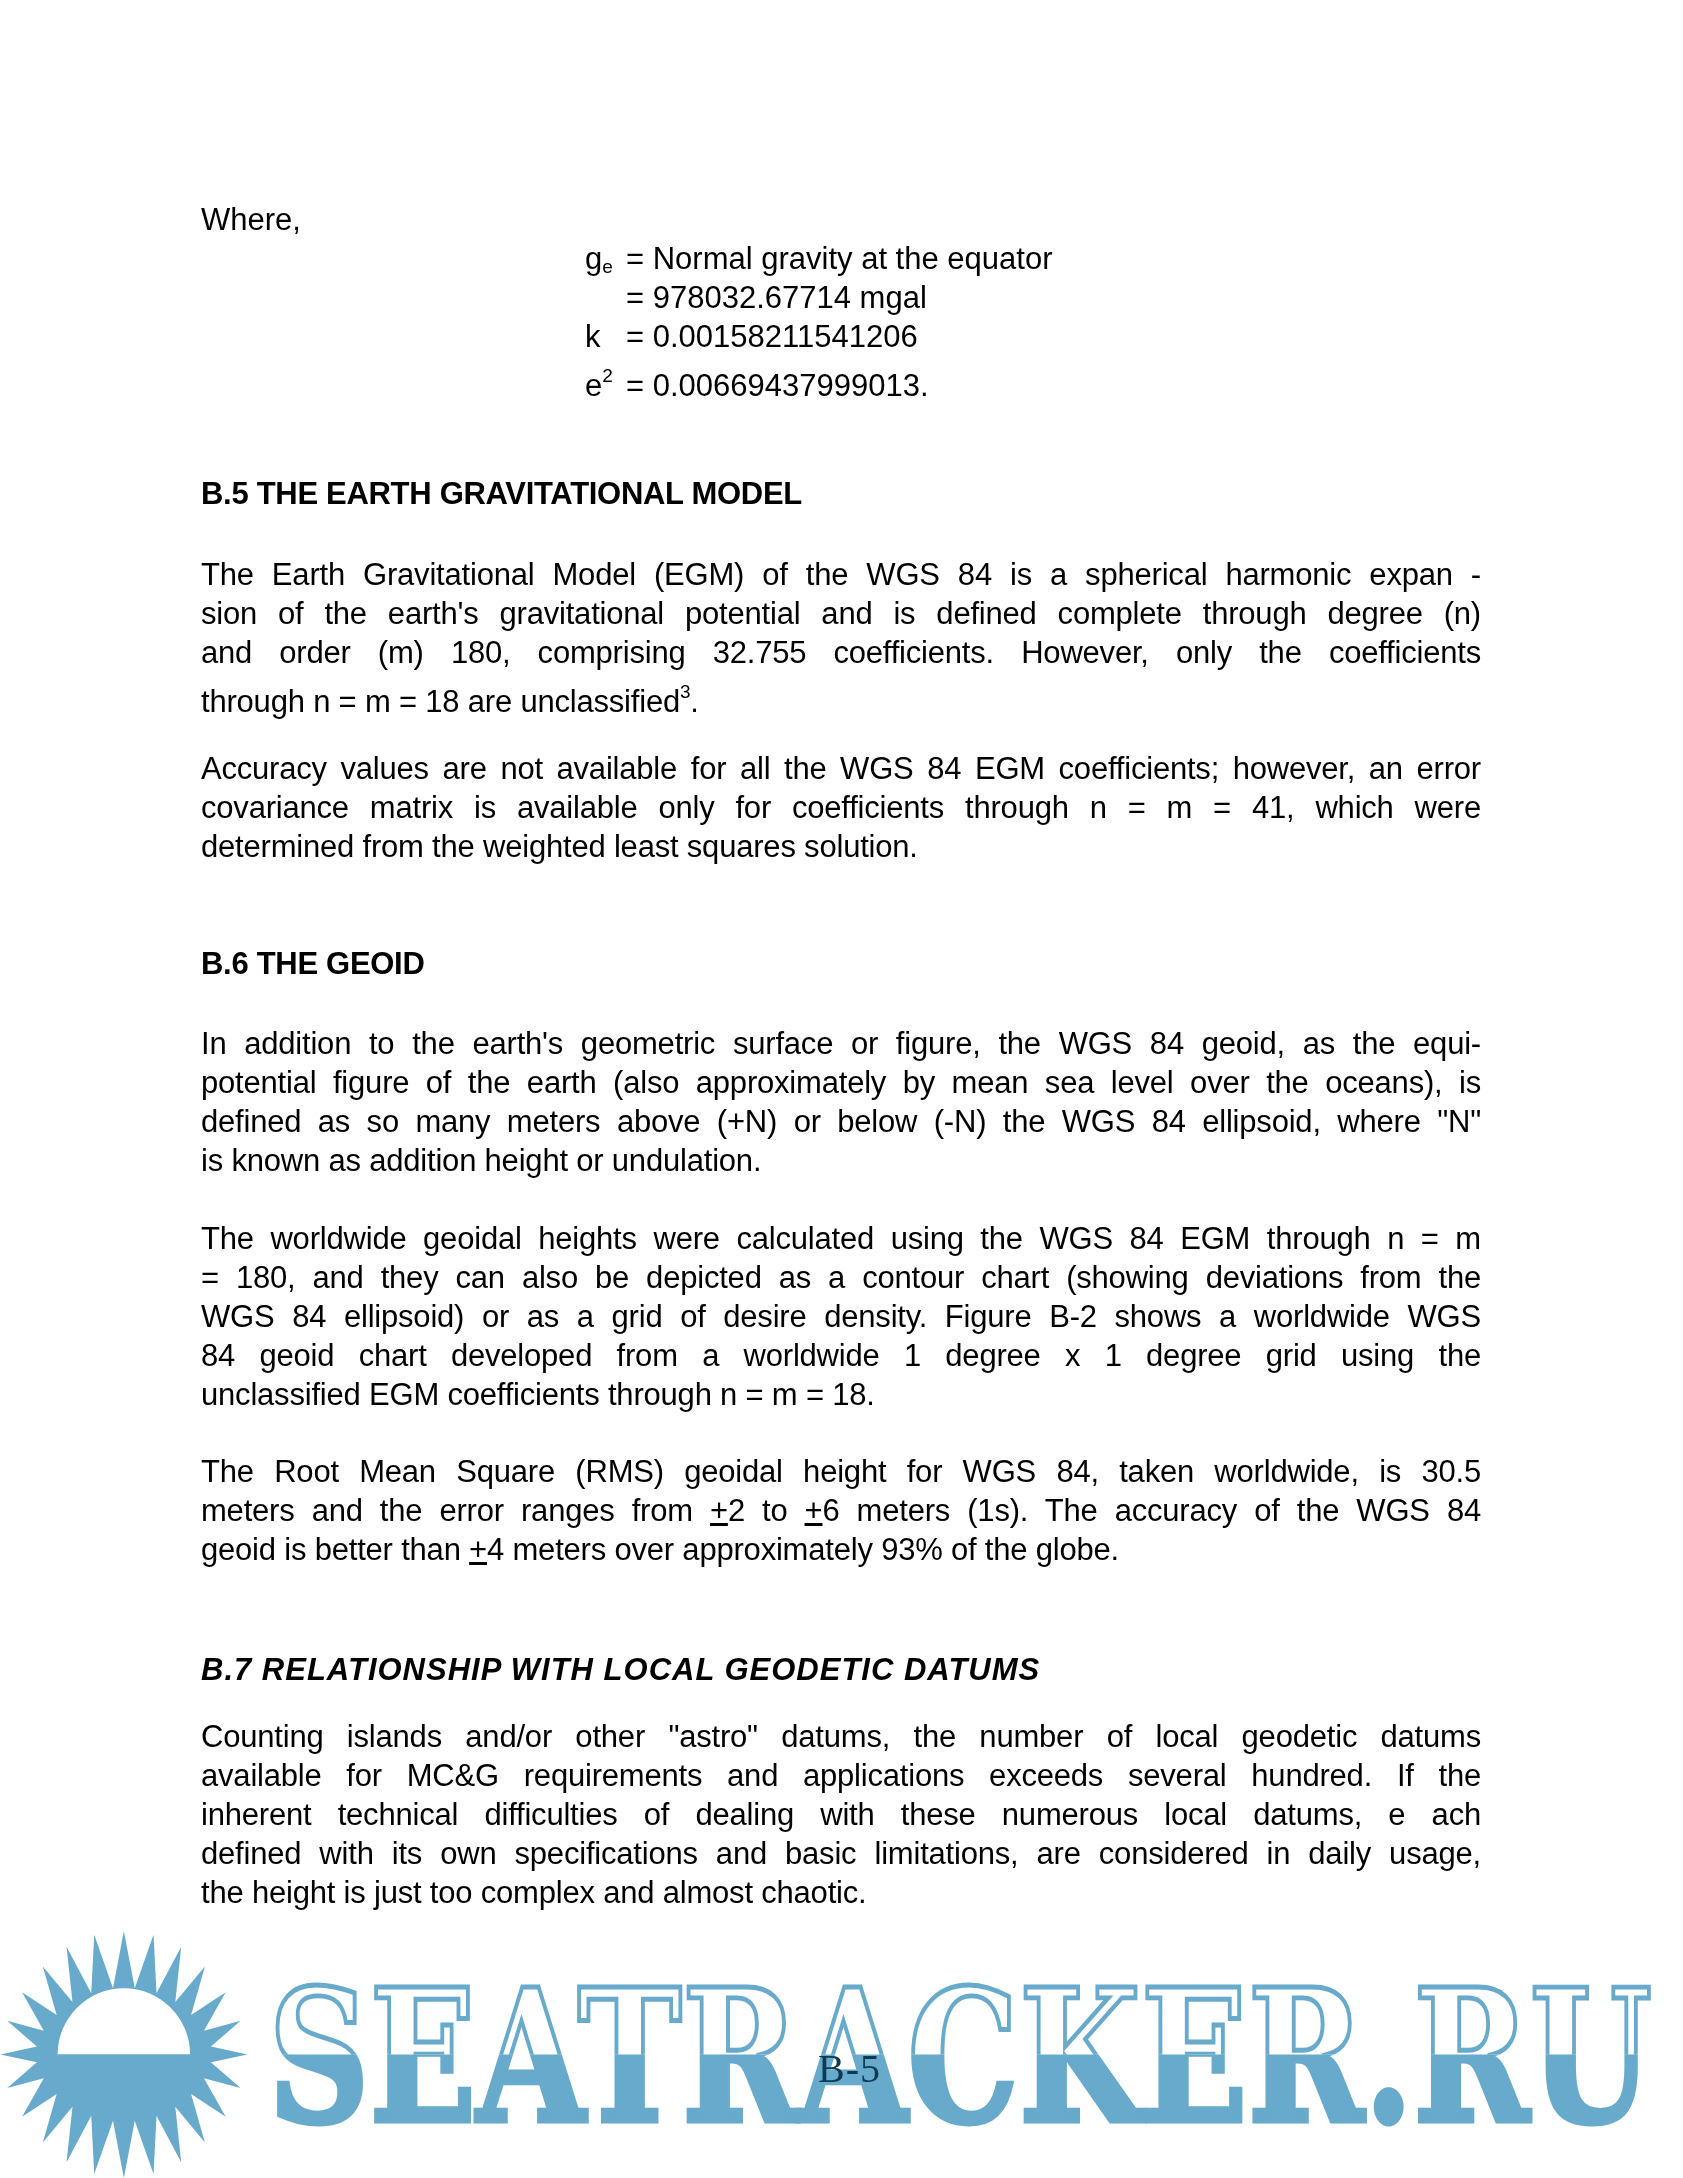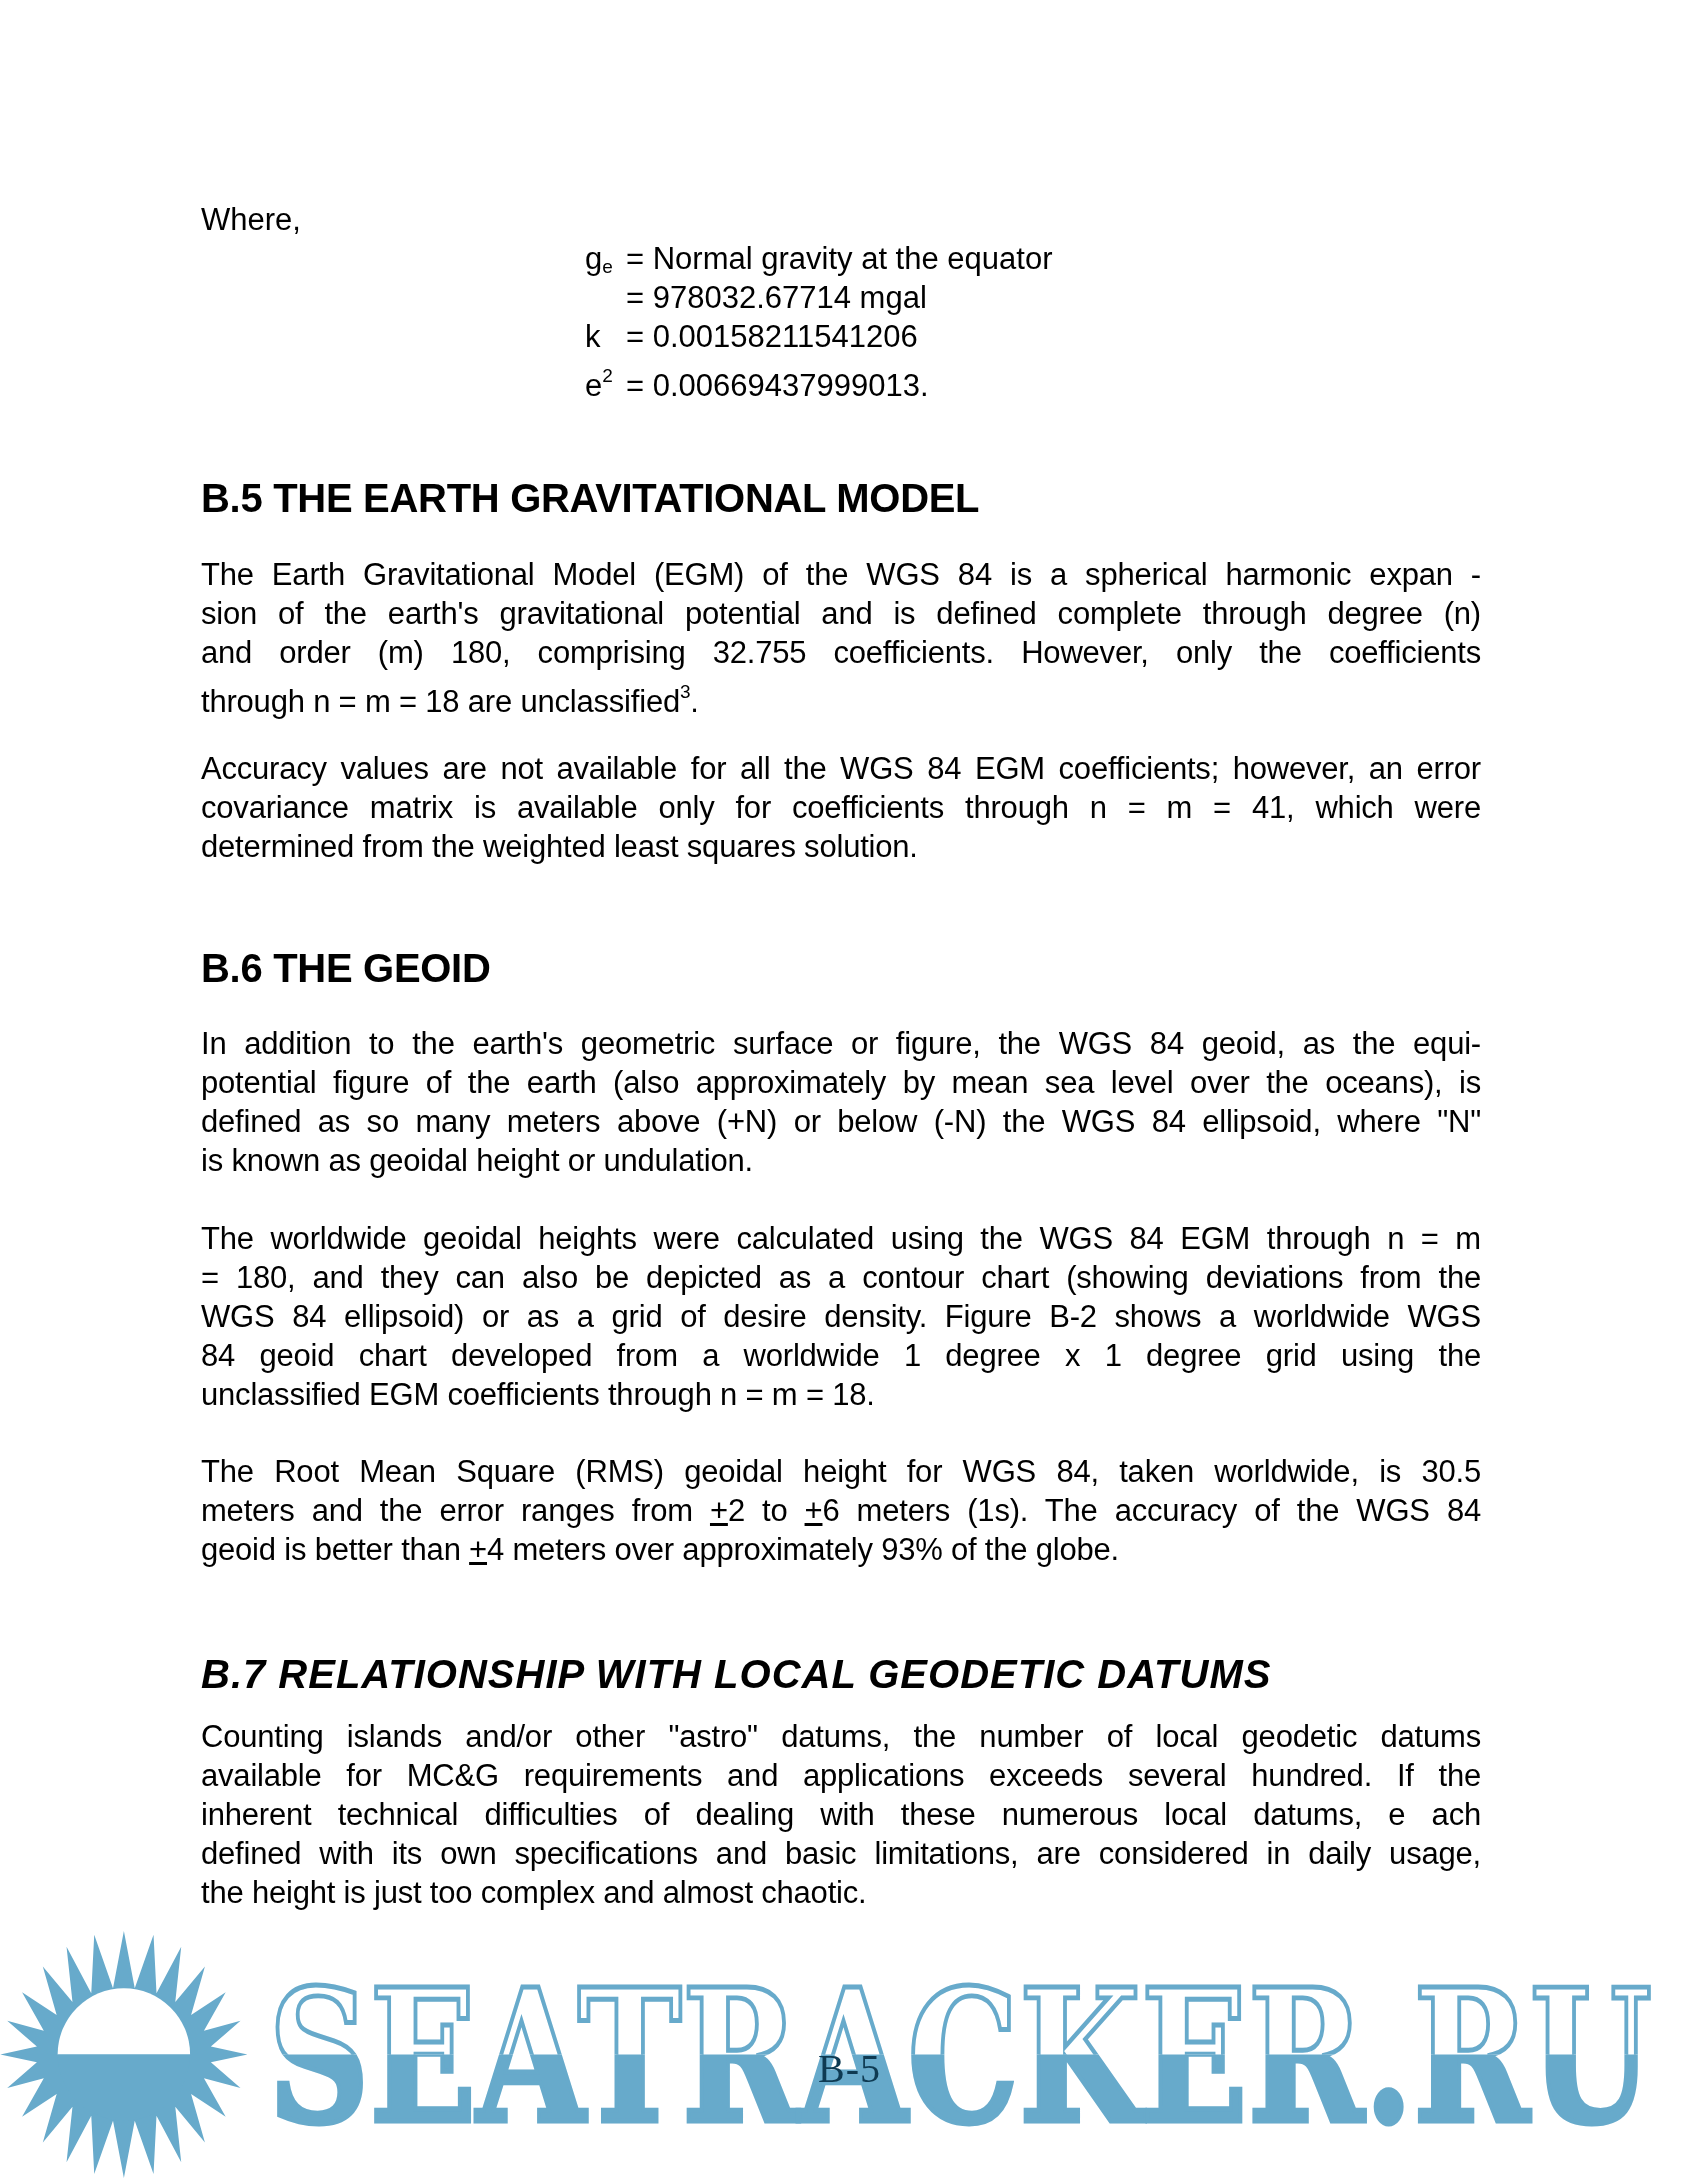--- a/index.html
+++ b/index.html
@@ -8,21 +8,21 @@
     background: #ffffff; color: #000000;
     font-family: "Liberation Sans", sans-serif;
   }
   .abs { position: absolute; }
   .body-text { font-size: 31px; line-height: 39px; }
   .line {
     display: block; white-space: nowrap; height: 39px;
     text-align: justify; text-align-last: justify; letter-spacing: -0.2px;
   }
   .line.last { text-align-last: left; }
-  .heading { font-size: 40px; font-weight: bold; white-space: nowrap; letter-spacing: -0.3px; }
+  .heading { font-size: 31px; font-weight: bold; white-space: nowrap; letter-spacing: -0.3px; }
   .heading.wide { letter-spacing: 1px; }
   .para { left: 201px; width: 1280px; }
   .formula { left: 561px; font-size: 31px; line-height: 39px; }
   .frow { display: block; white-space: nowrap; height: 39px; position: relative; }
   .fsym { display: inline-block; width: 41px; }
   .sub { font-size: 19px; vertical-align: -4px; }
   .sup { font-size: 19px; vertical-align: 14px; }
   .pm { text-decoration: underline; }
   .watermark { left: 0; top: 1921px; width: 1443px; height: 257px; }
   .page-num {
@@ -56,21 +56,21 @@
   <span class="line">covariance matrix is available only for coefficients through n = m = 41, which were</span>
   <span class="line last">determined from the weighted least squares solution.</span>
 </div>
 
 <div class="abs heading" style="left:201px; top:946px;">B.6  THE GEOID</div>
 
 <div class="abs para body-text" style="top:1024px;">
   <span class="line">In addition to the earth's geometric surface or figure, the WGS 84 geoid, as the equi-</span>
   <span class="line">potential figure of the earth (also approximately by mean sea level over the oceans), is</span>
   <span class="line">defined as so many meters above (+N) or below (-N) the WGS 84 ellipsoid, where "N"</span>
-  <span class="line last">is known as geoidal height or undulation.</span>
+  <span class="line last">is known as addition height or undulation.</span>
 </div>
 
 <div class="abs para body-text" style="top:1219px;">
   <span class="line">The worldwide geoidal heights were calculated using the WGS 84 EGM through n = m</span>
   <span class="line">= 180, and they can also be depicted as a contour chart (showing deviations from the</span>
   <span class="line">WGS 84 ellipsoid) or as a grid of desire density.  Figure B-2 shows a worldwide WGS</span>
   <span class="line">84 geoid chart developed from a worldwide 1 degree x 1 degree grid using the</span>
   <span class="line last">unclassified EGM coefficients through n = m = 18.</span>
 </div>
 

